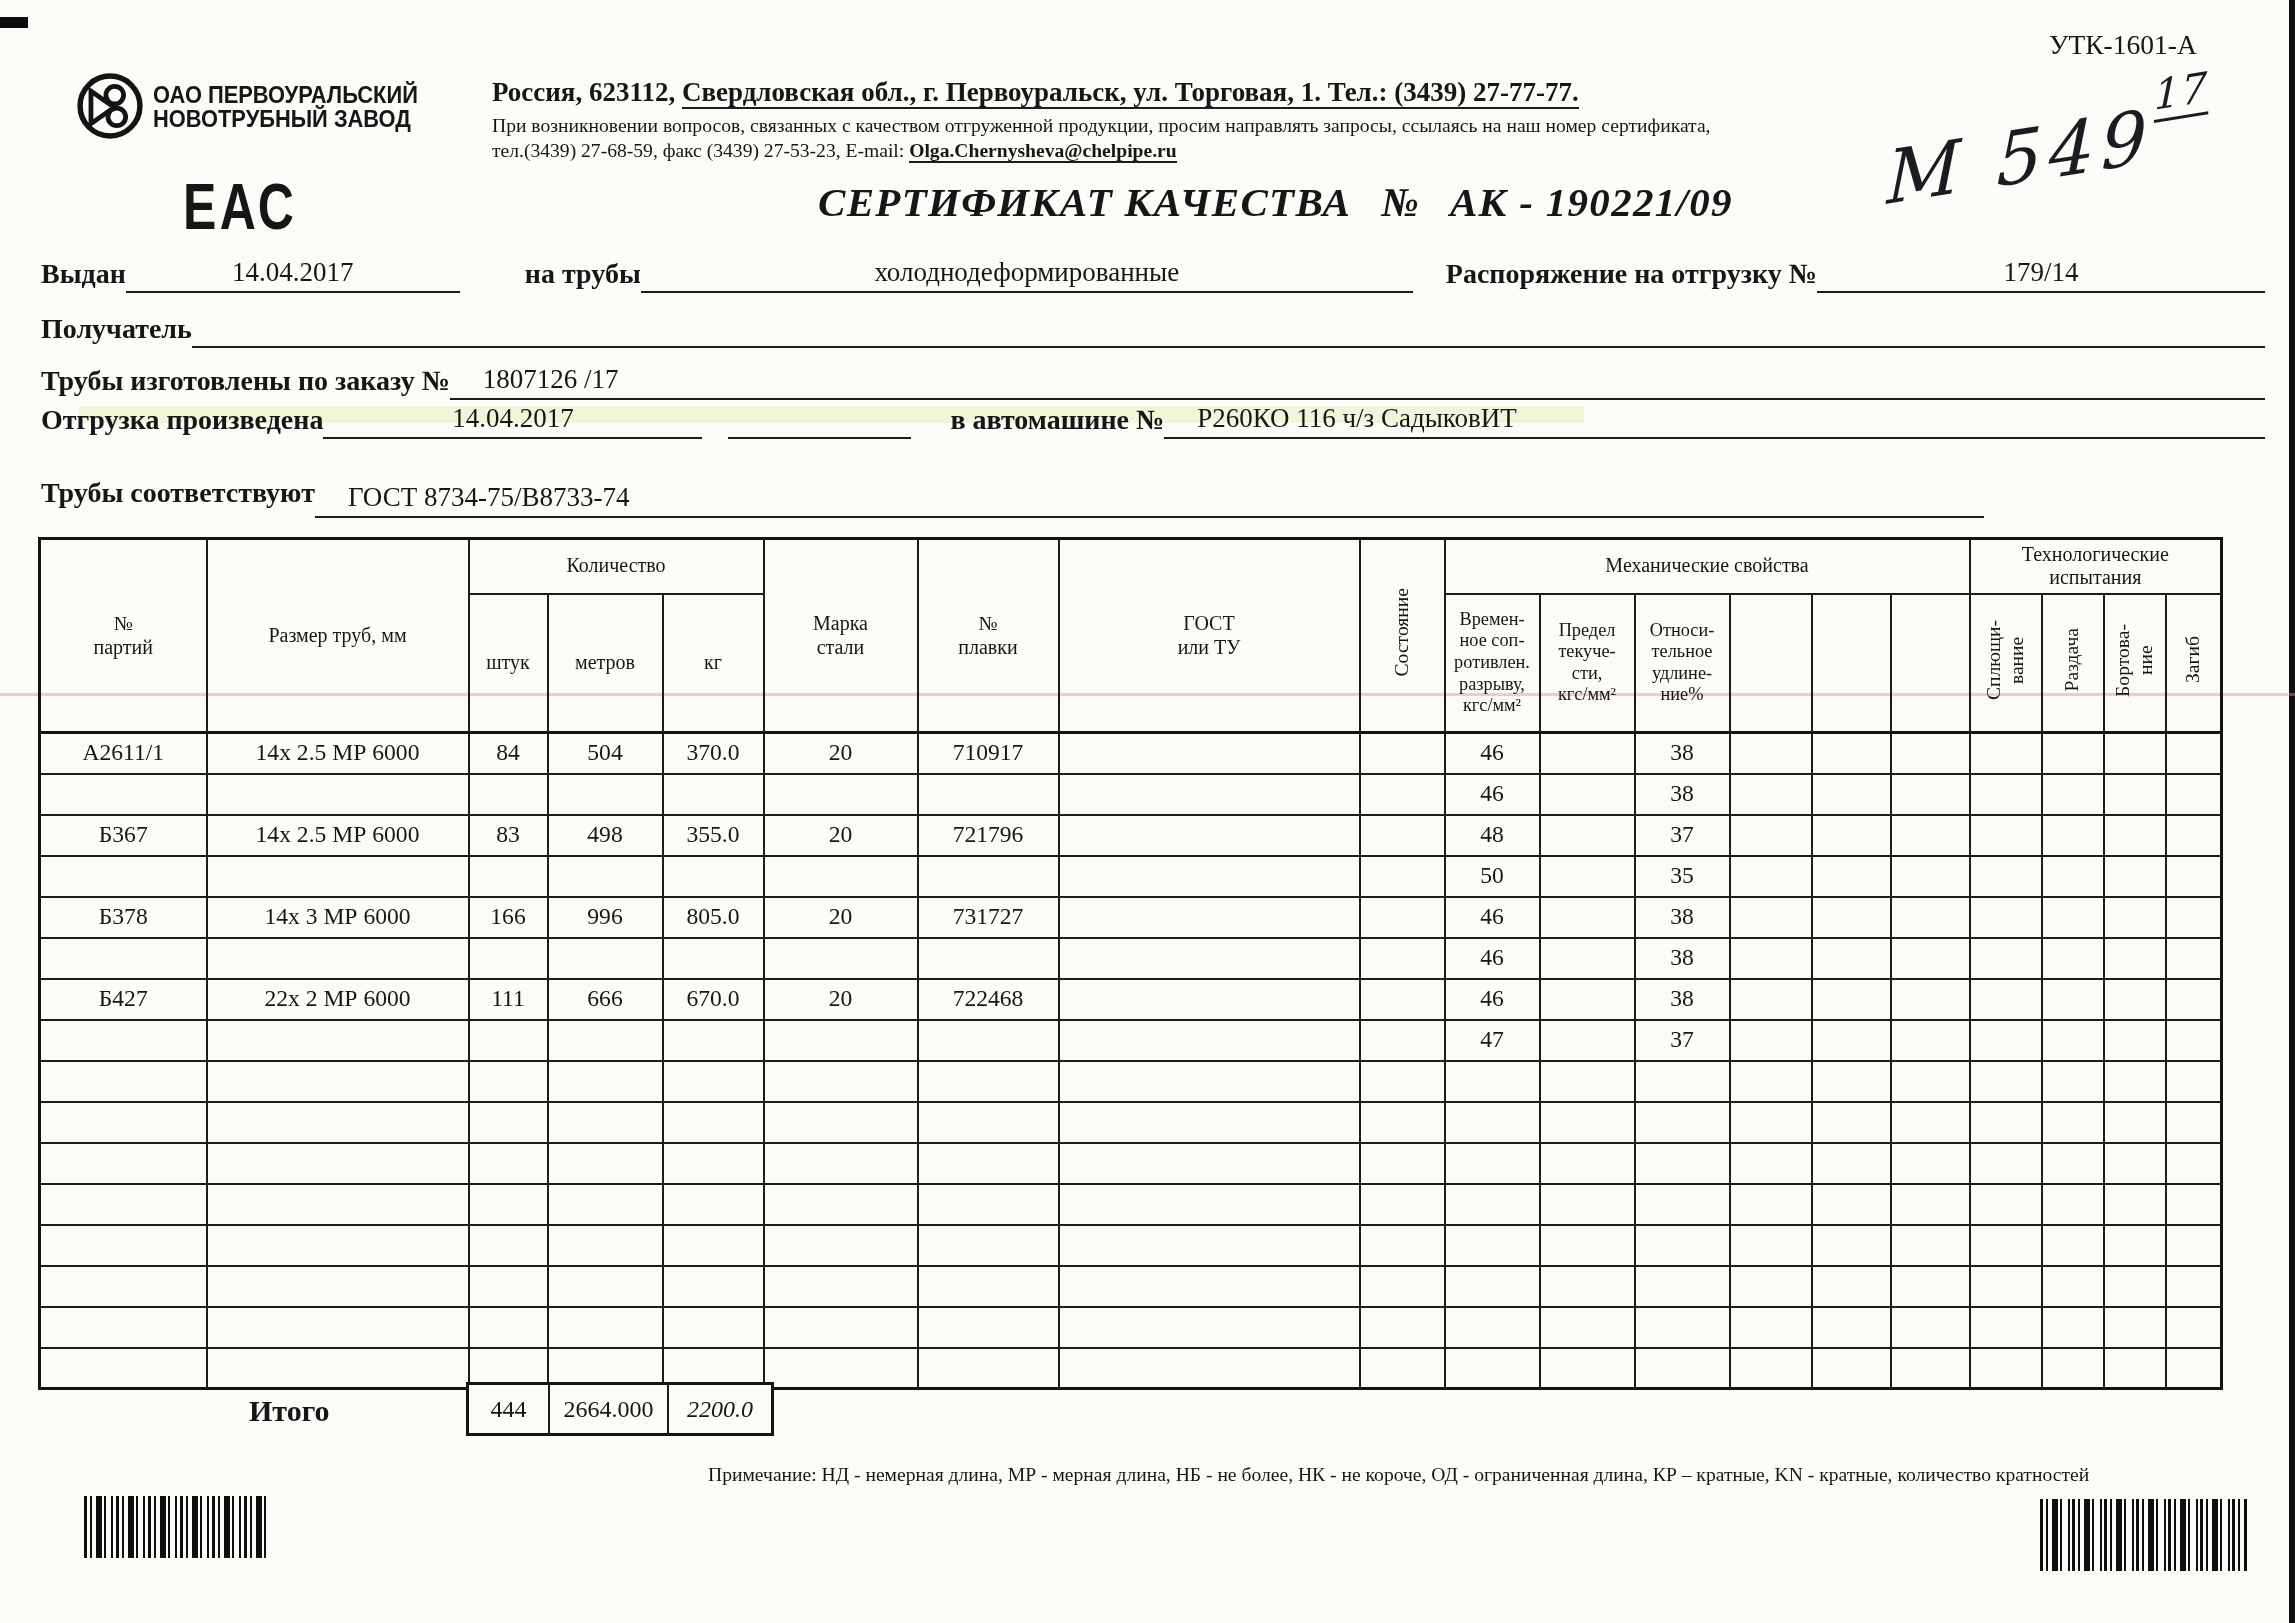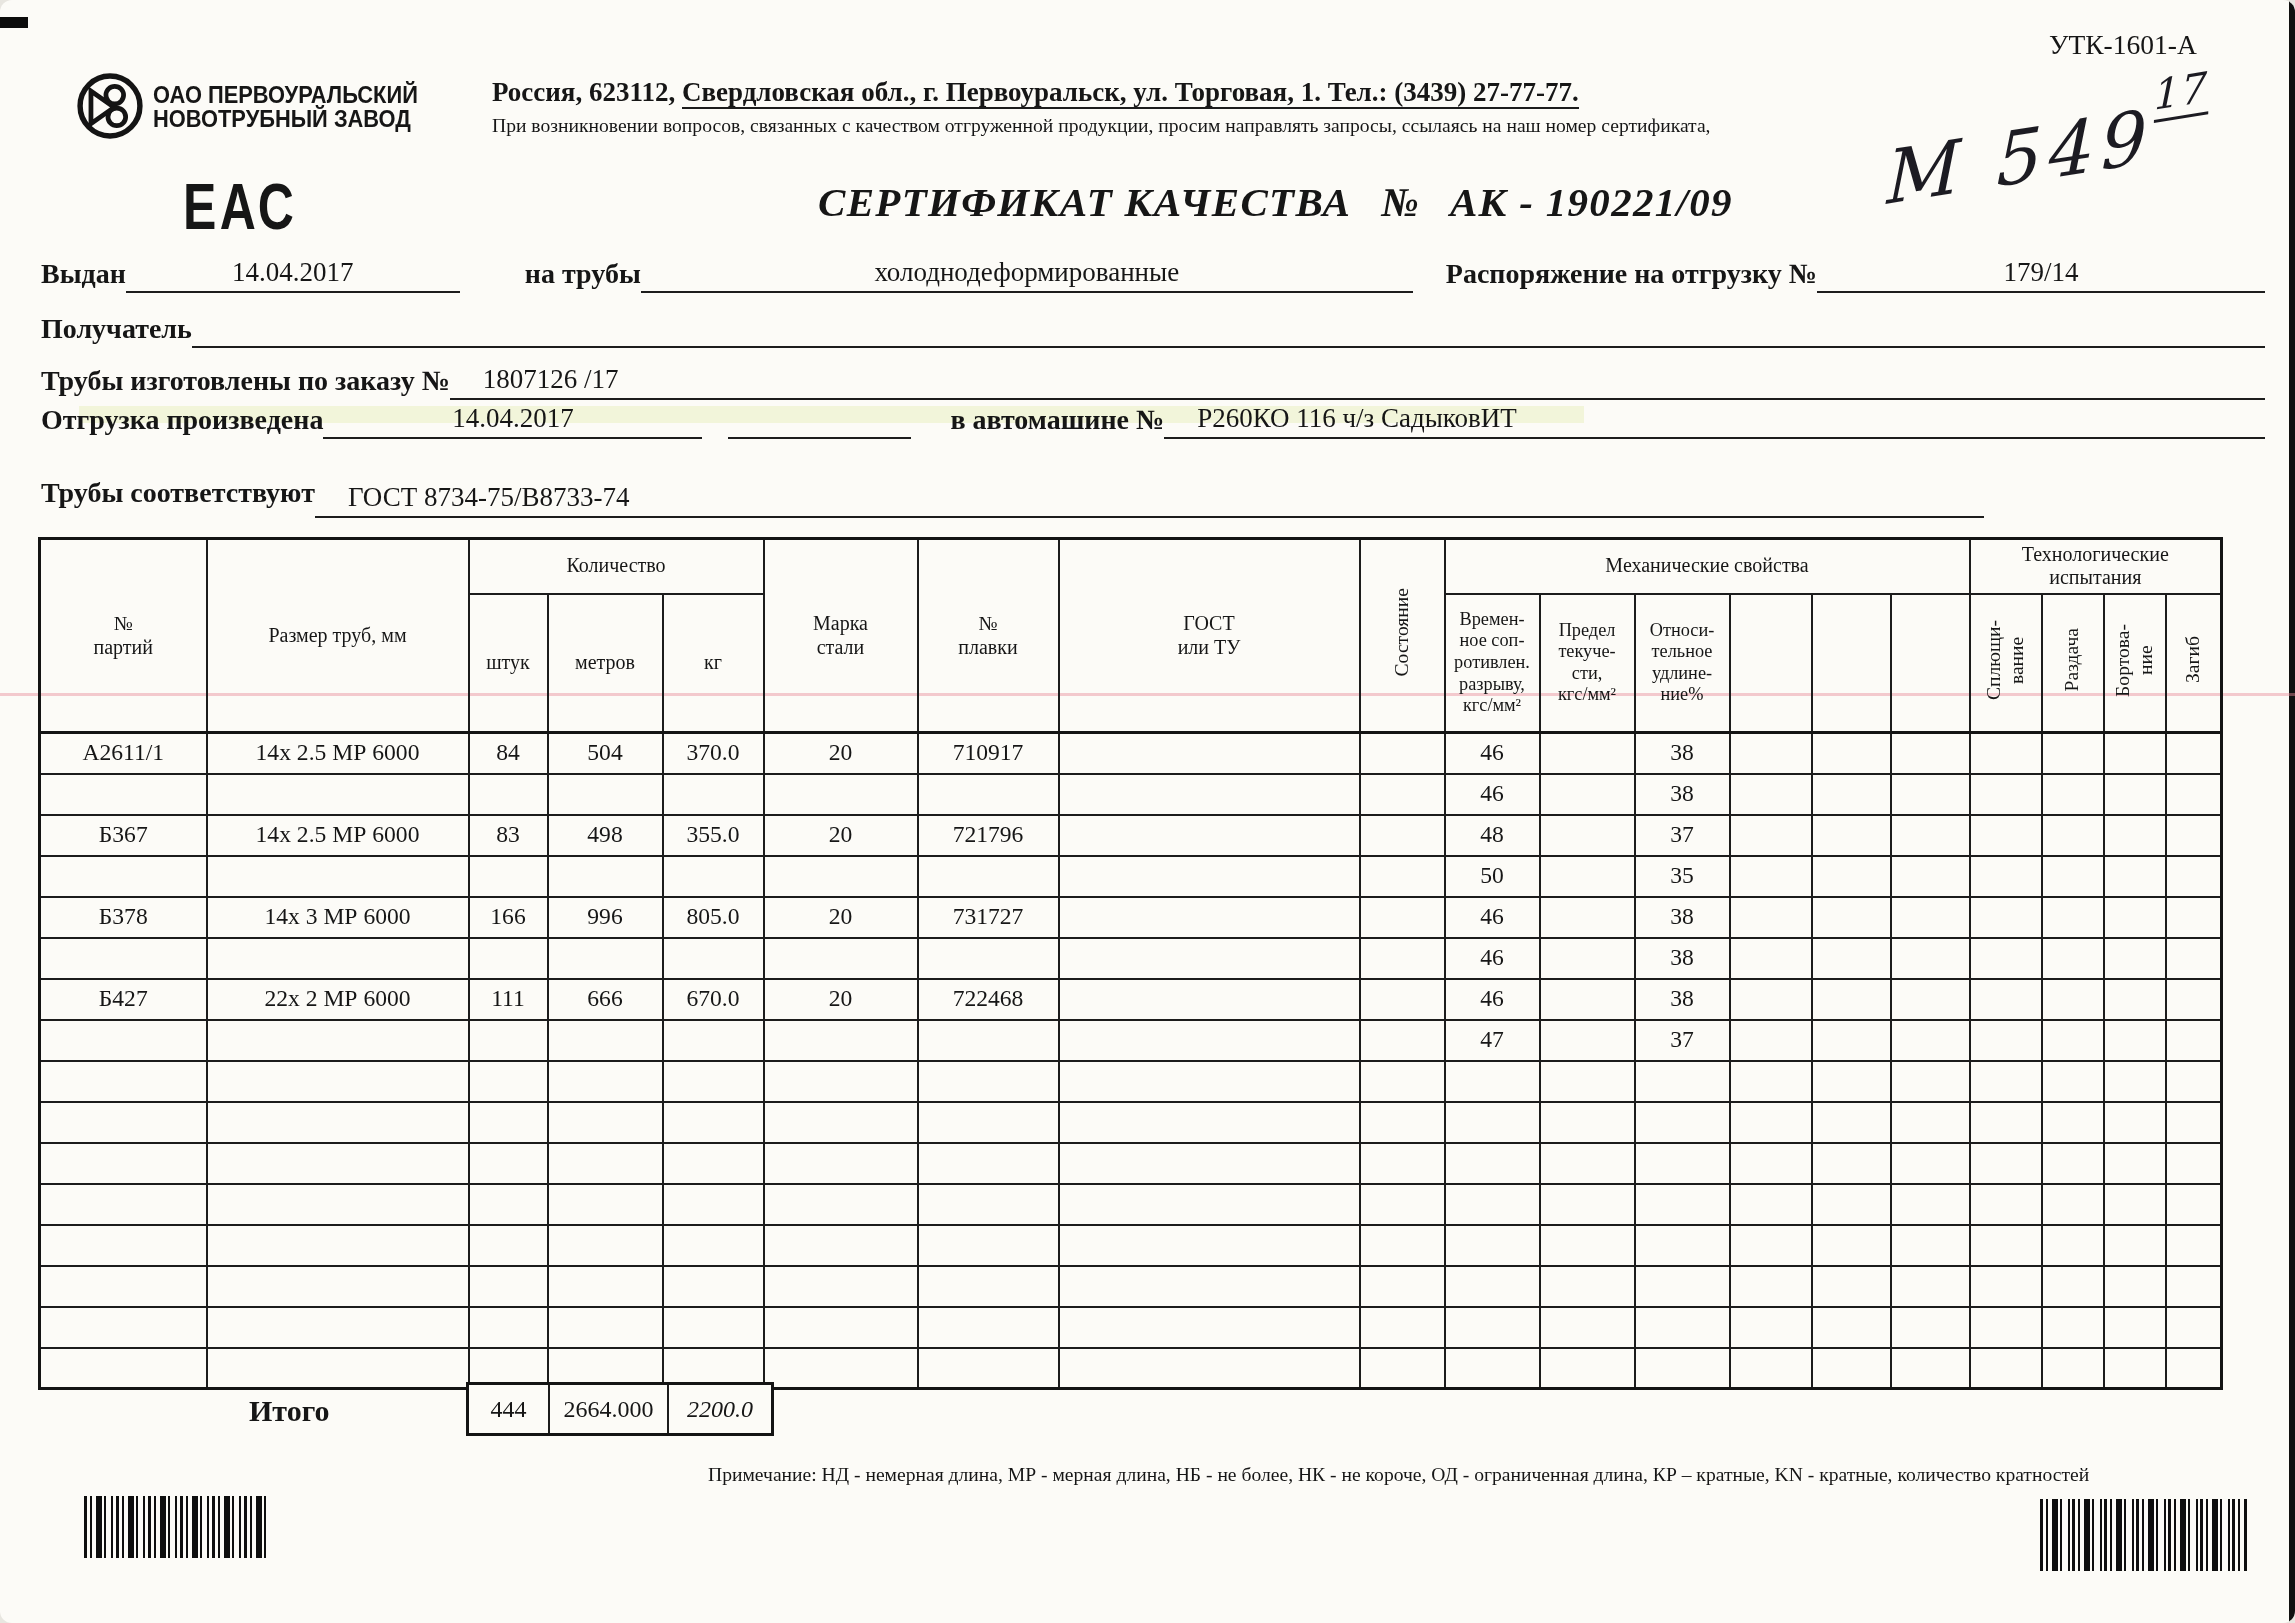--- a/index.html
+++ b/index.html
@@ -1,17 +1,17 @@
 <!DOCTYPE html>
 <html style="font-size:10.5px"><head>
 <meta charset="utf-8">
 <style>
   html,body{margin:0;padding:0;background:#e8e6e0;}
   .sheet{position:relative;width:2295px;height:1623px;background:#fcfbf7;overflow:hidden;
-         font-family:"Liberation Serif",serif;color:#161616;border-radius:12px;}
+         font-family:"Liberation Serif",serif;color:#161616;}
   
   .edge-right{position:absolute;right:0;top:0;width:5.9px;height:100%;background:#101010;}
   .corner-mark{position:absolute;left:0;top:17px;width:27.5px;height:10.5px;background:#0c0c0c;}
   .scanline-pink{position:absolute;left:0;top:693px;width:100%;height:3.3px;background:rgba(233,140,152,.45);}
   .scanline-green{position:absolute;left:79px;top:406px;width:1505px;height:17px;background:rgba(190,215,70,.16);}
 
   
   .form-code{position:absolute;left:2049px;top:29px;font-size:27.5px;}
 
   
@@ -102,20 +102,21 @@
     </span>
     <span class="logo-name">ОАО ПЕРВОУРАЛЬСКИЙ
 НОВОТРУБНЫЙ ЗАВОД</span>
   </div>
 
   <div class="eac">ЕАС</div>
 
   <div class="addr">
     <div class="addr-main"><span>Россия, 623112, </span><span class="addr-underline">Свердловская обл., г. Первоуральск, ул. Торговая, 1. Тел.: (3439) 27-77-77.</span></div>
     <div class="addr-note">При возникновении вопросов, связанных с качеством отгруженной продукции, просим направлять запросы, ссылаясь на наш номер сертификата,</div>
+    <div class="addr-note2"><span>тел.(3439) 27-68-59, факс (3439) 27-53-23,  E-mail: </span><span class="email">Olga.Chernysheva@chelpipe.ru</span></div>
   </div>
 
   <div class="title-row">
     <span>СЕРТИФИКАТ КАЧЕСТВА</span>
     <span>№</span>
     <span>АК - 190221/09</span>
   </div>
 
   <div class="handwritten"><span>М 549</span><sup>17</sup></div>
 

